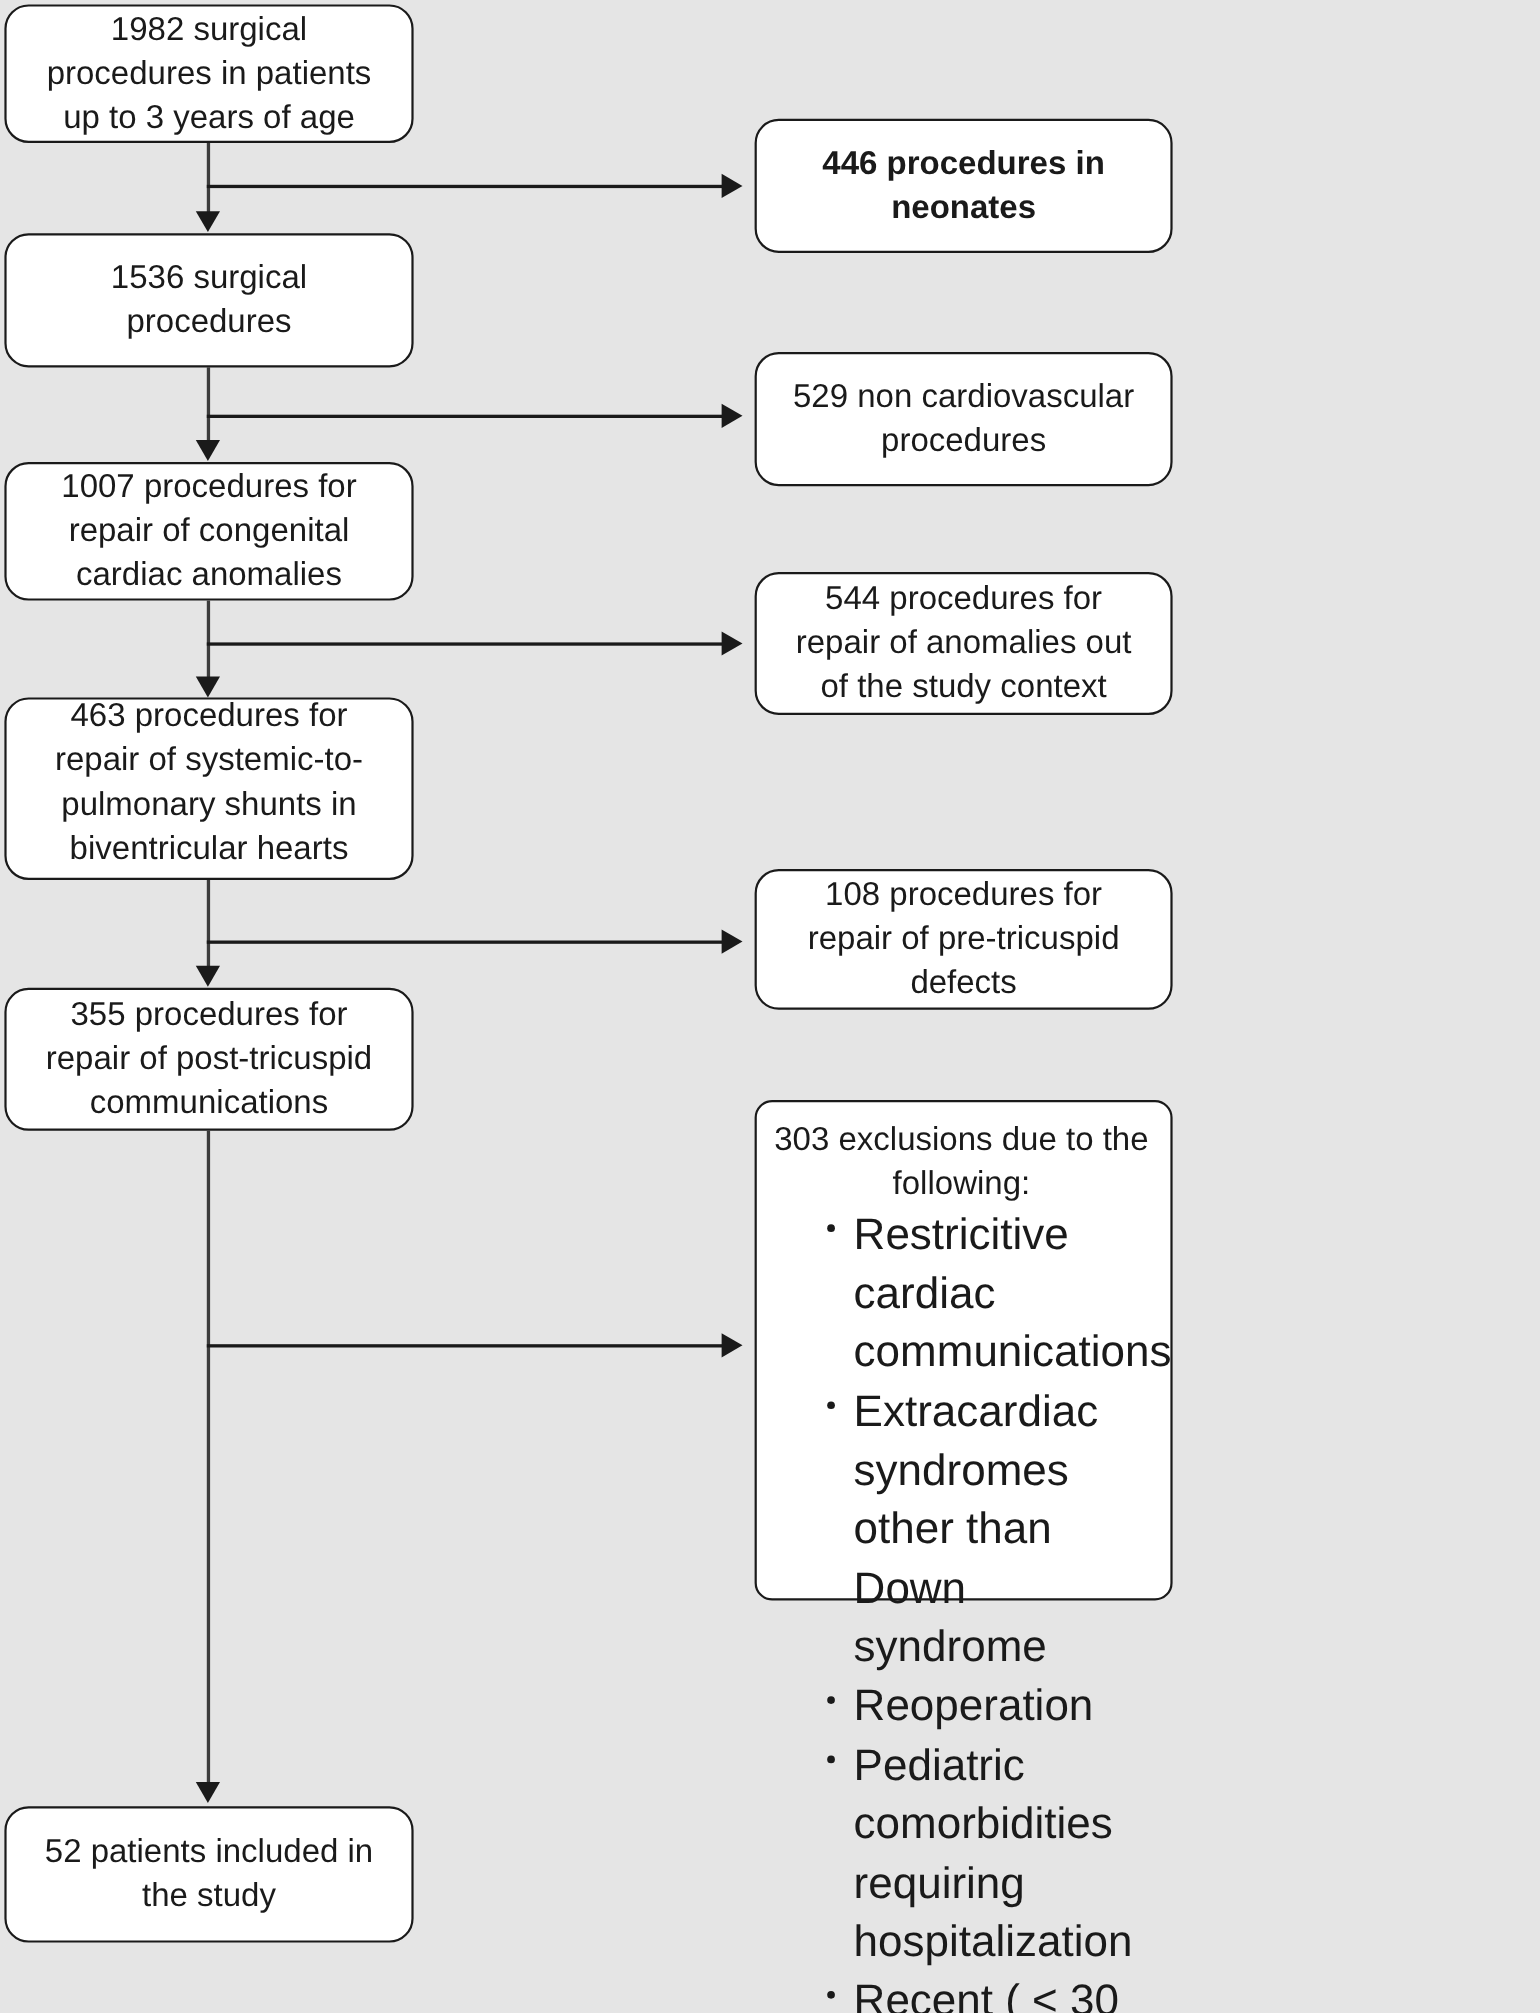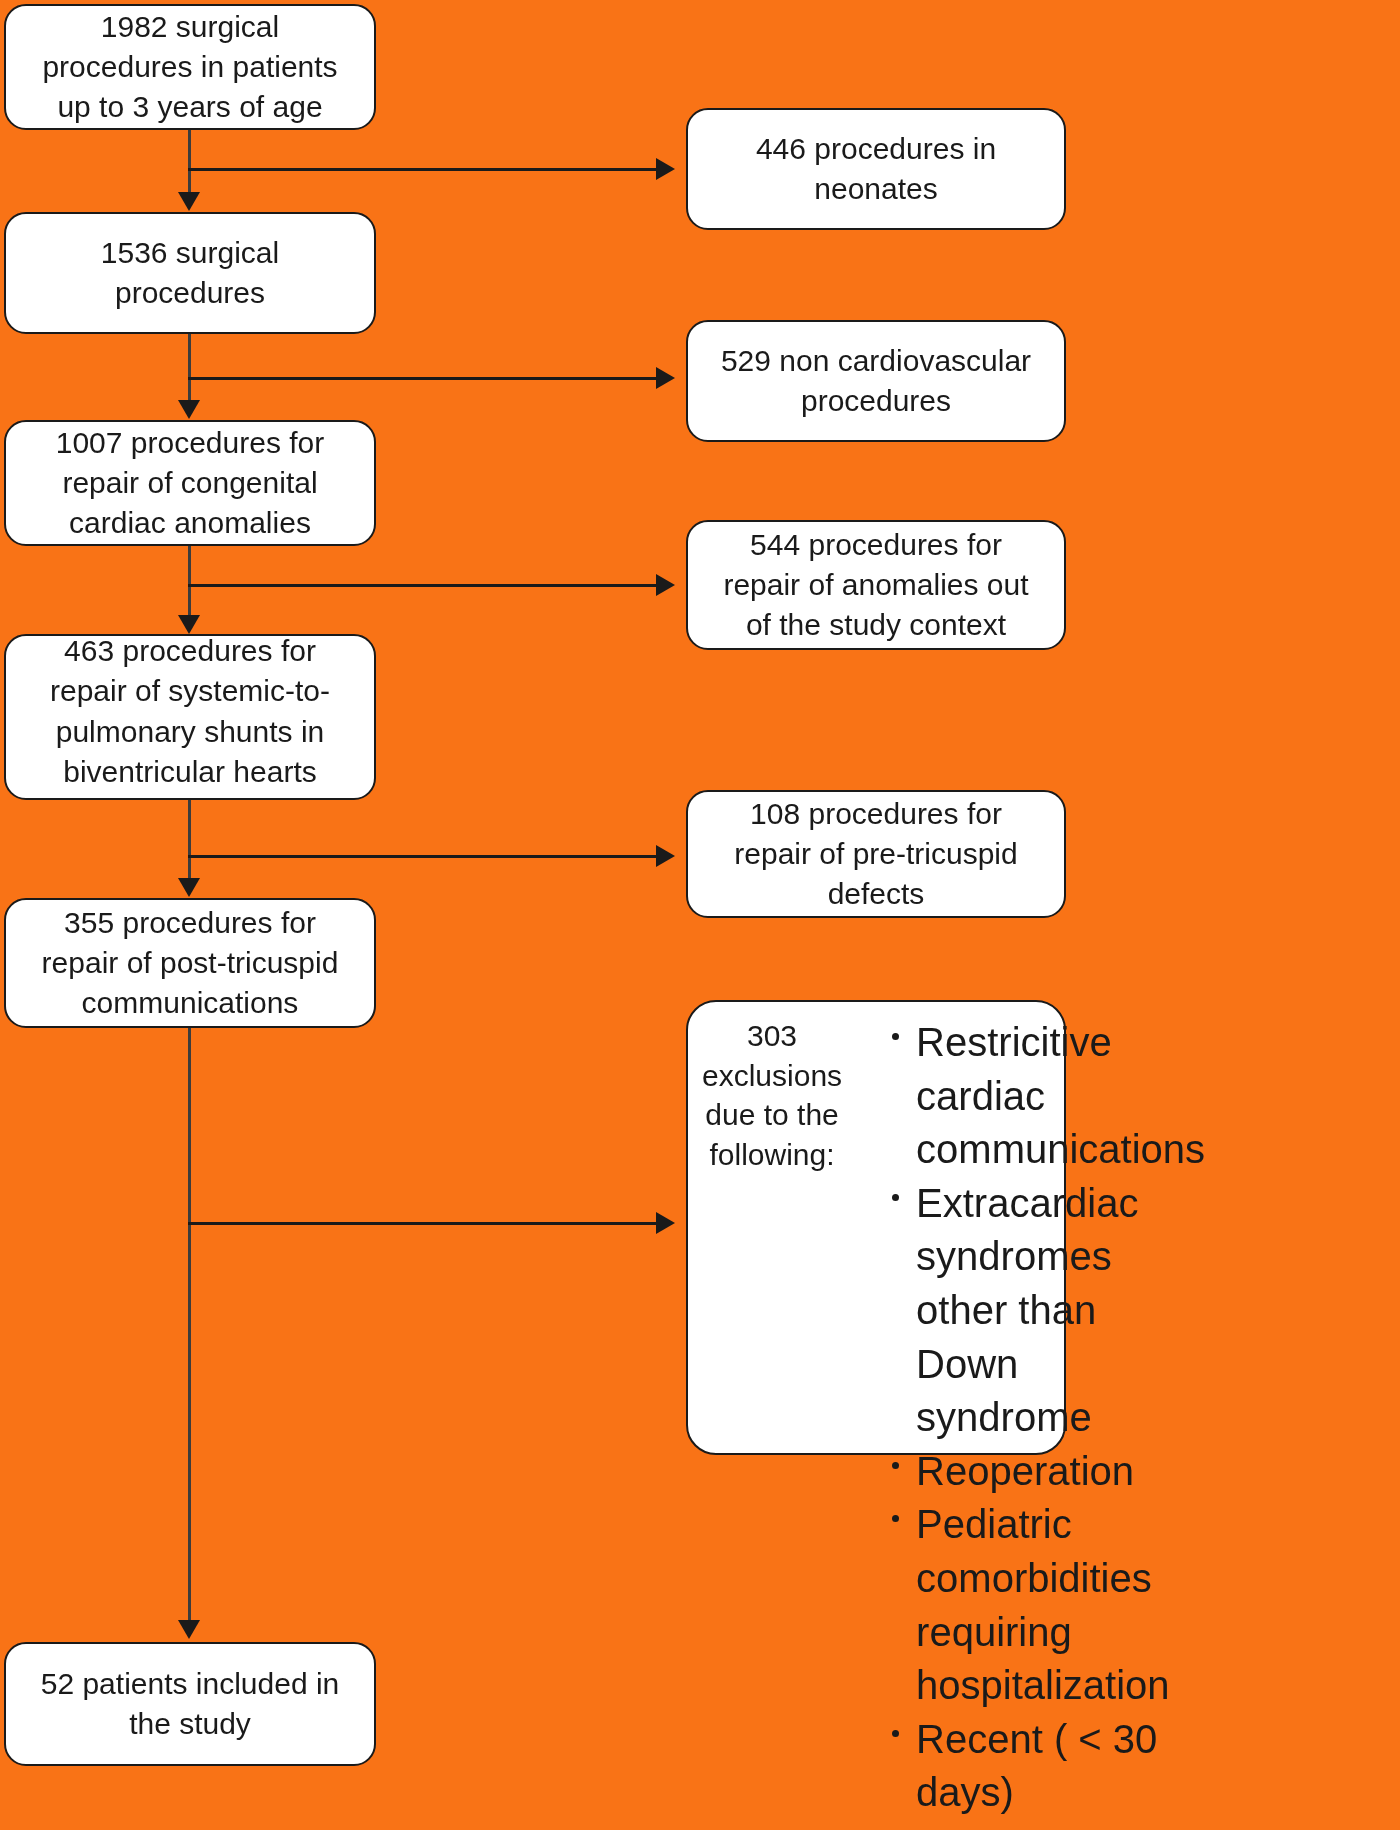--- a/index.html
+++ b/index.html
@@ -5,21 +5,21 @@
   * { box-sizing: border-box; }
   html, body {
     margin: 0;
     padding: 0;
     background: #ffffff;
   }
   #canvas {
     position: relative;
     width: 1400px;
     height: 1830px;
-    background: #f97316;
+    background: #e5e5e5;
     font-family: "Liberation Sans", "DejaVu Sans", sans-serif;
     overflow: hidden;
     padding-left: 26px;
   }
 
   
   .node {
     position: absolute;
     border: 2.5px solid #1a1a1a;
     border-radius: 22px;
@@ -35,25 +35,25 @@
     z-index: 3;
   }
   .node .txt {
     display: block;
     width: 100%;
     white-space: pre-line;
   }
 
   
   .node.exclusions {
-    border-radius: 30px;
+    border-radius: 16px;
     align-items: flex-start;
     justify-content: flex-start;
     padding: 14px 18px 14px 14px;
-    flex-direction: row;
+    flex-direction: column;
   }
   .node.exclusions .exc-title {
     width: 100%;
     text-align: center;
     font-size: 30px;
     line-height: 1.32;
     white-space: pre-line;
     margin-bottom: 1px;
   }
   .node.exclusions ul {
@@ -144,21 +144,21 @@
     <span class="txt">355 procedures for
 repair of post-tricuspid
 communications</span>
   </div>
 
   <div class="node" style="left:4px; top:1642px; width:372px; height:124px;">
     <span class="txt">52 patients included in
 the study</span>
   </div>
 
-  <div class="node" style="left:686px; top:108px; width:380px; height:122px;">
+  <div class="node" style="left:686px; top:108px; width:380px; height:122px;font-weight:bold;">
     <span class="txt">446 procedures in
 neonates</span>
   </div>
 
   <div class="node" style="left:686px; top:320px; width:380px; height:122px;">
     <span class="txt">529 non cardiovascular
 procedures</span>
   </div>
 
   <div class="node" style="left:686px; top:520px; width:380px; height:130px;">

